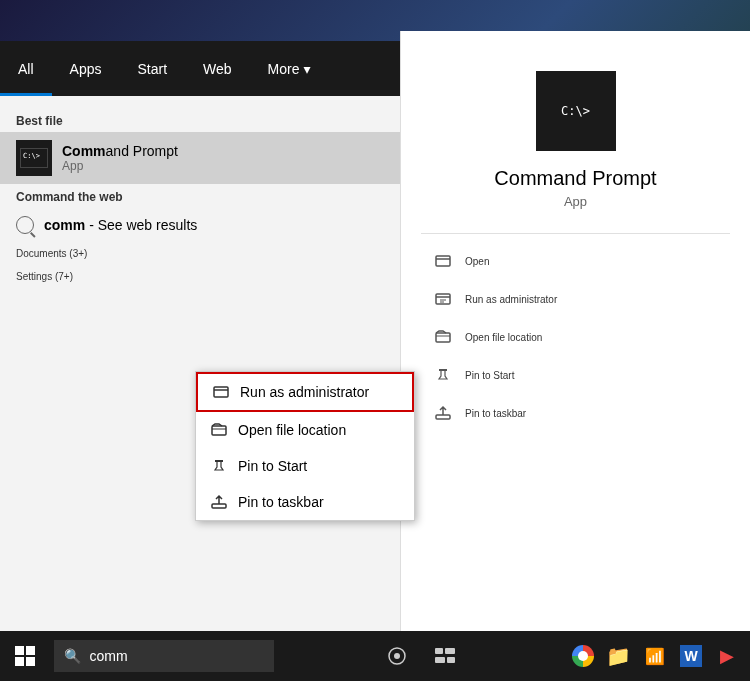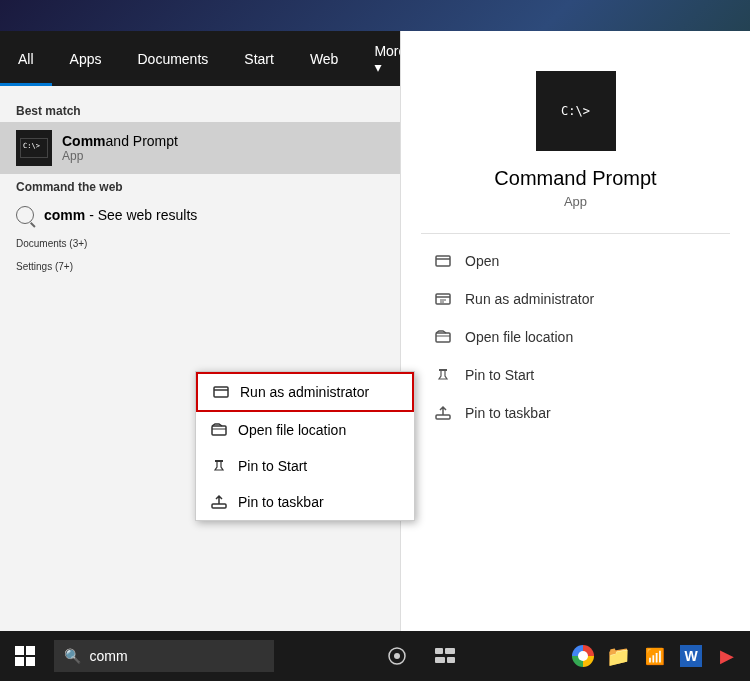--- a/index.html
+++ b/index.html
@@ -9,21 +9,21 @@
     .desktop {
       width: 750px;
       height: 681px;
       background: linear-gradient(135deg, #1a1a3e 0%, #2d4a7a 40%, #1a3a2a 70%, #0d1a0d 100%);
       position: relative;
     }
 
     
     .start-menu {
       position: absolute;
-      bottom: 50px;
+      bottom: 40px;
       left: 0;
       width: 400px;
       height: 600px;
       background: #2d2d2d;
       display: flex;
       flex-direction: column;
     }
 
     
     .tabs-bar {
@@ -199,21 +199,21 @@
       background: #e0e0e0;
       margin-bottom: 8px;
     }
 
     .action-list { width: 100%; }
     .action-item {
       display: flex;
       align-items: center;
       padding: 9px 12px;
       cursor: pointer;
-      font-size: 14px;
+      font-size: 10px;
       color: #333;
     }
 
     .action-icon {
       width: 20px;
       height: 20px;
       margin-right: 12px;
       display: flex;
       align-items: center;
       justify-content: center;
@@ -388,28 +388,27 @@
 </head>
 <body>
 
 <div class="desktop">
 
   <div class="start-menu">
 
     <div class="tabs-bar">
       <div class="tab-item active">All</div>
       <div class="tab-item">Apps</div>
-      <div class="tab-item">Documents</div>
       <div class="tab-item">Start</div>
       <div class="tab-item">Web</div>
       <div class="tab-item">More ▾</div>
     </div>
 
     <div class="search-results">
-      <div class="section-header">Best match</div>
+      <div class="section-header">Best file</div>
 
       <div class="result-item selected">
         <div class="result-icon">
           <div class="result-icon-terminal"></div>
         </div>
         <div class="result-text">
           <div class="result-name">
             <strong>Comm</strong>and Prompt
           </div>
           <div class="result-subtype">App</div>

